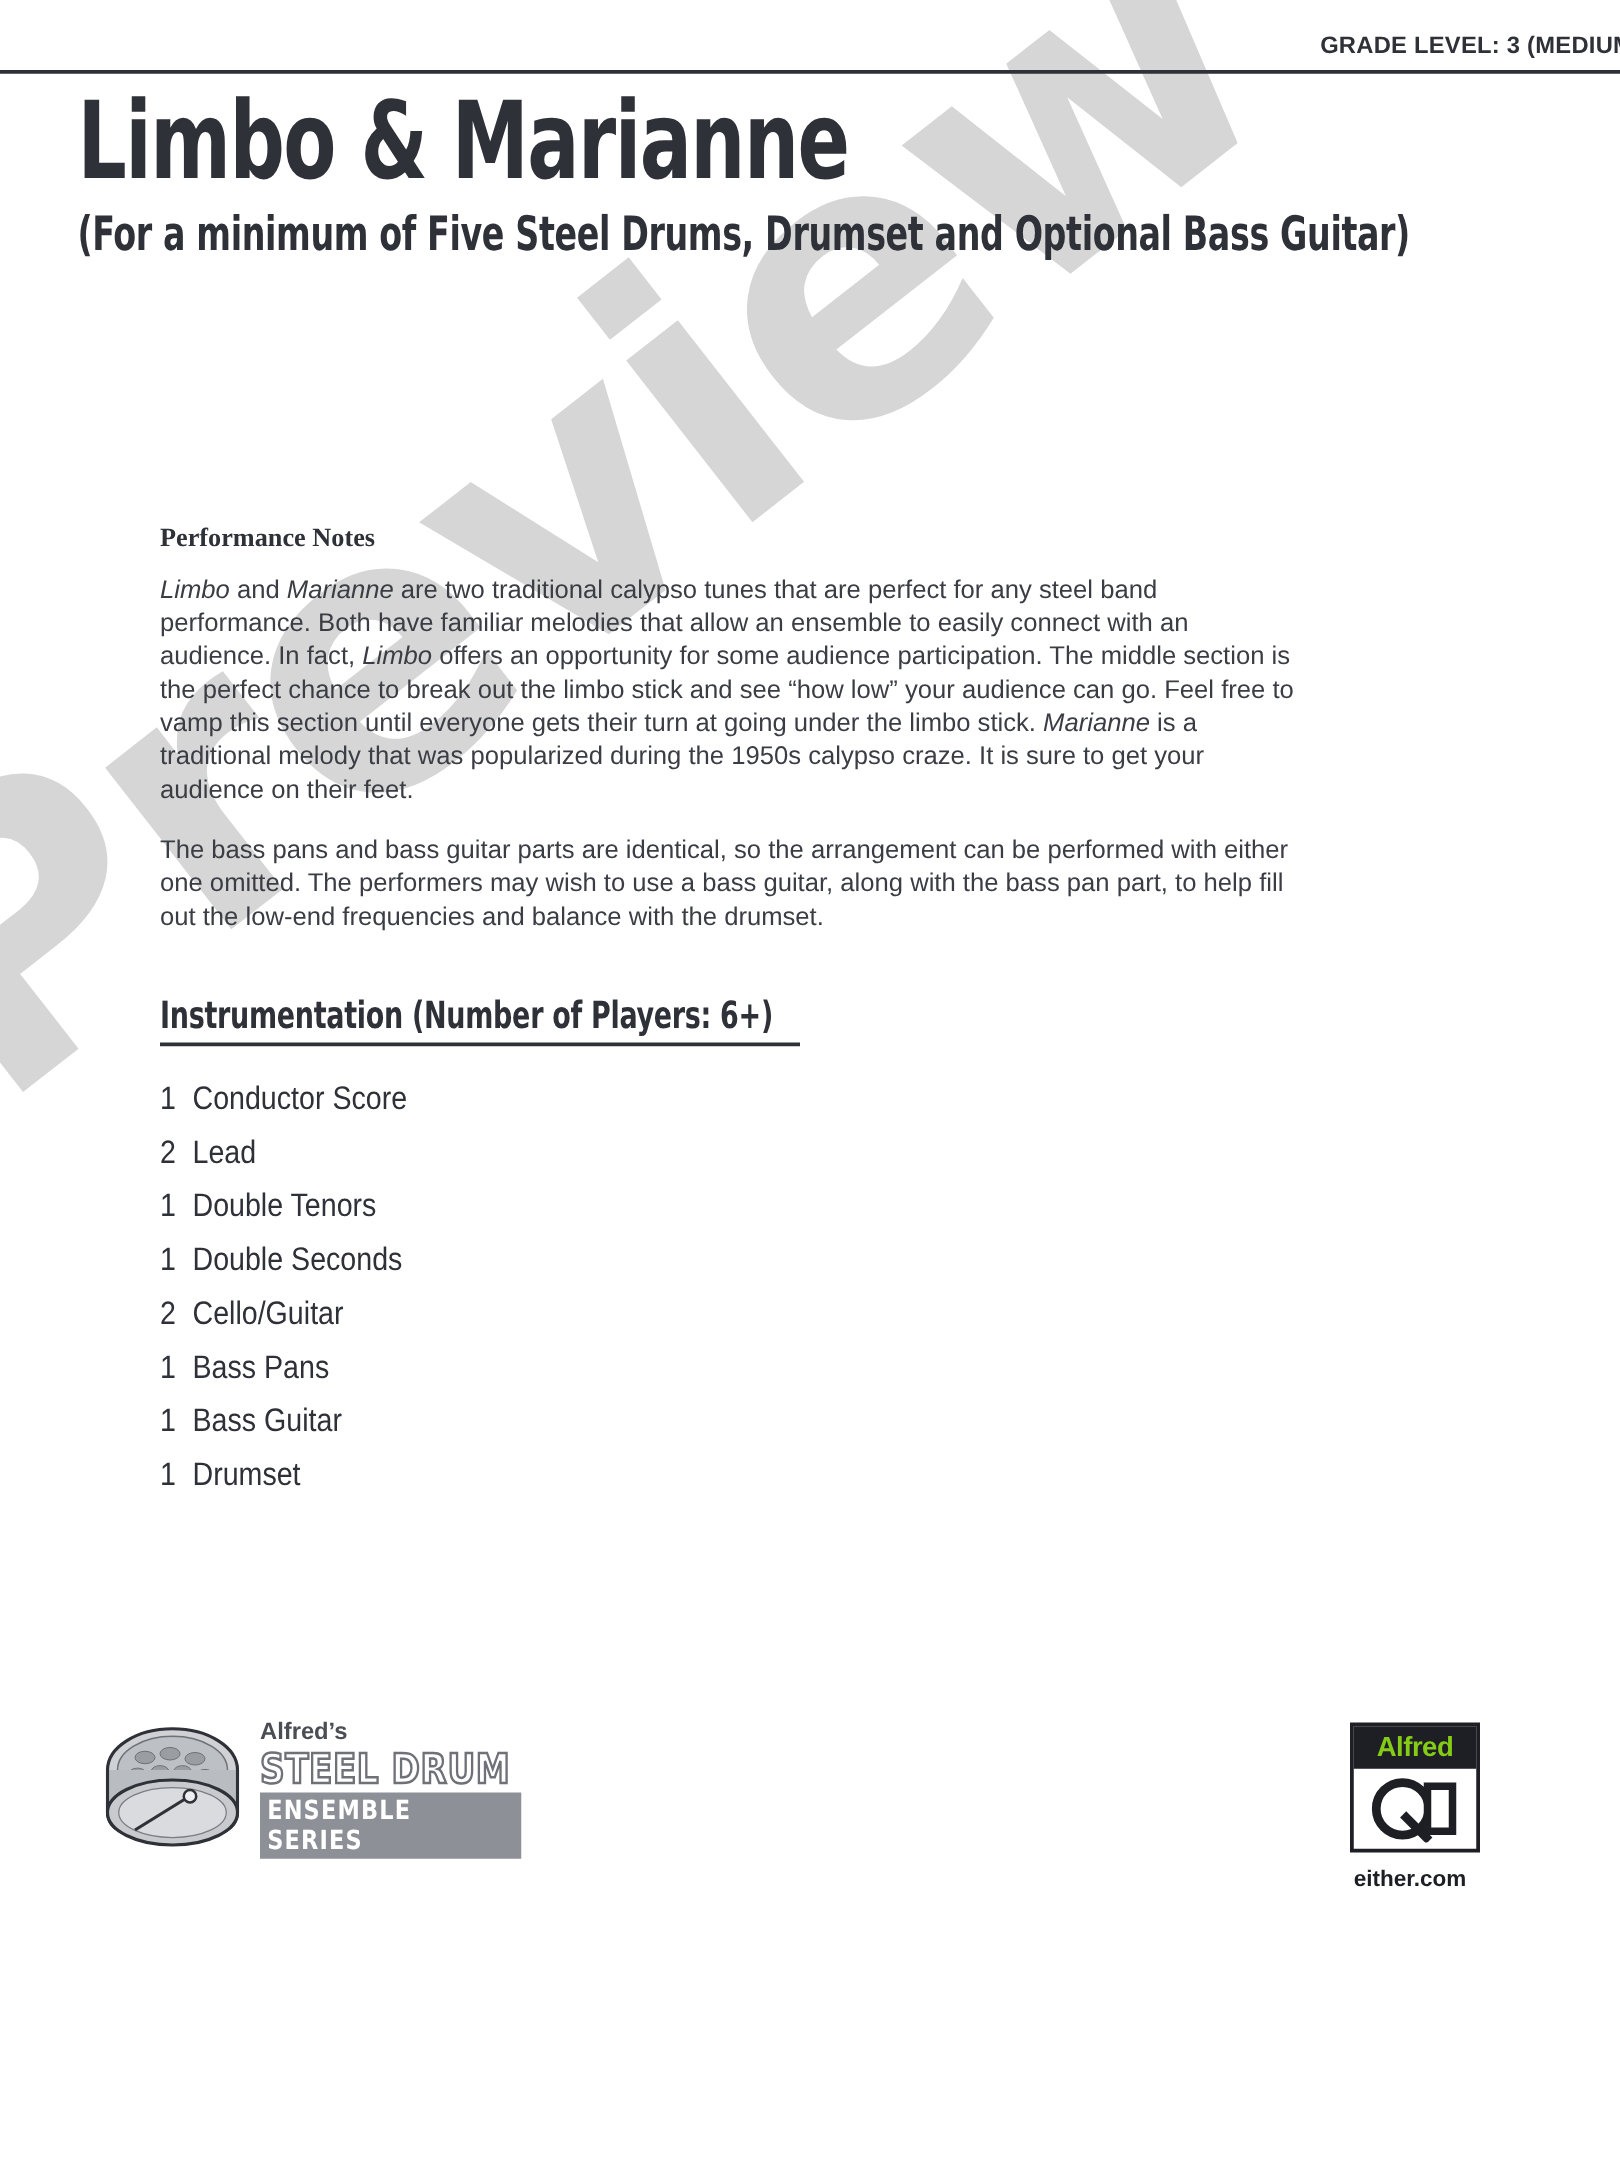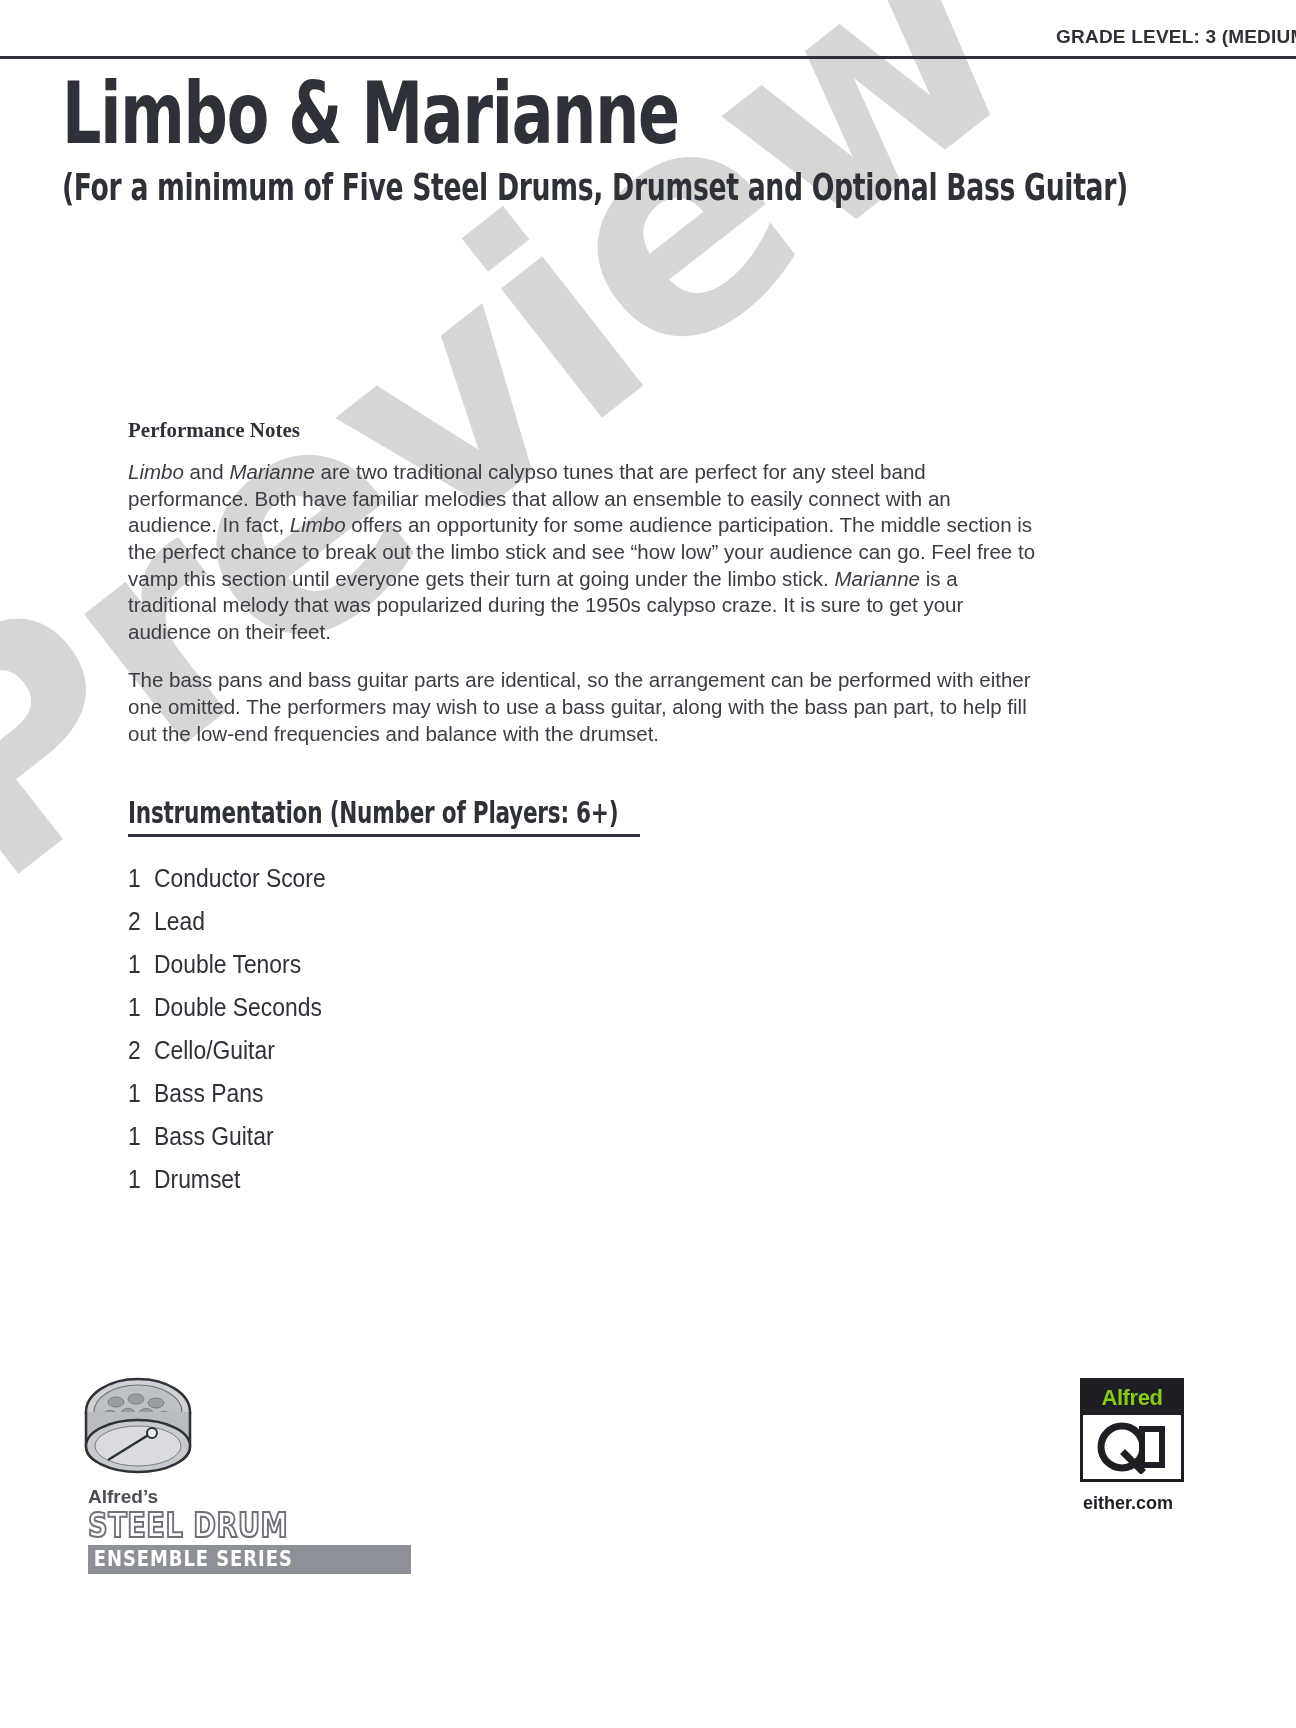--- a/index.html
+++ b/index.html
@@ -206,21 +206,21 @@
 
   
   .series-logo {
     position: absolute;
     left: 78px;
     top: 1368px;
     width: 350px;
     height: 125px;
     z-index: 10;
     display: flex;
-    flex-direction: column;
+    align-items: center;
   }
   .pan-art { flex: none; }
   .series-text {
     margin-left: 10px;
     display: flex;
     flex-direction: column;
     justify-content: center;
   }
   .series-alfreds {
     font-family: "Liberation Sans", sans-serif;

